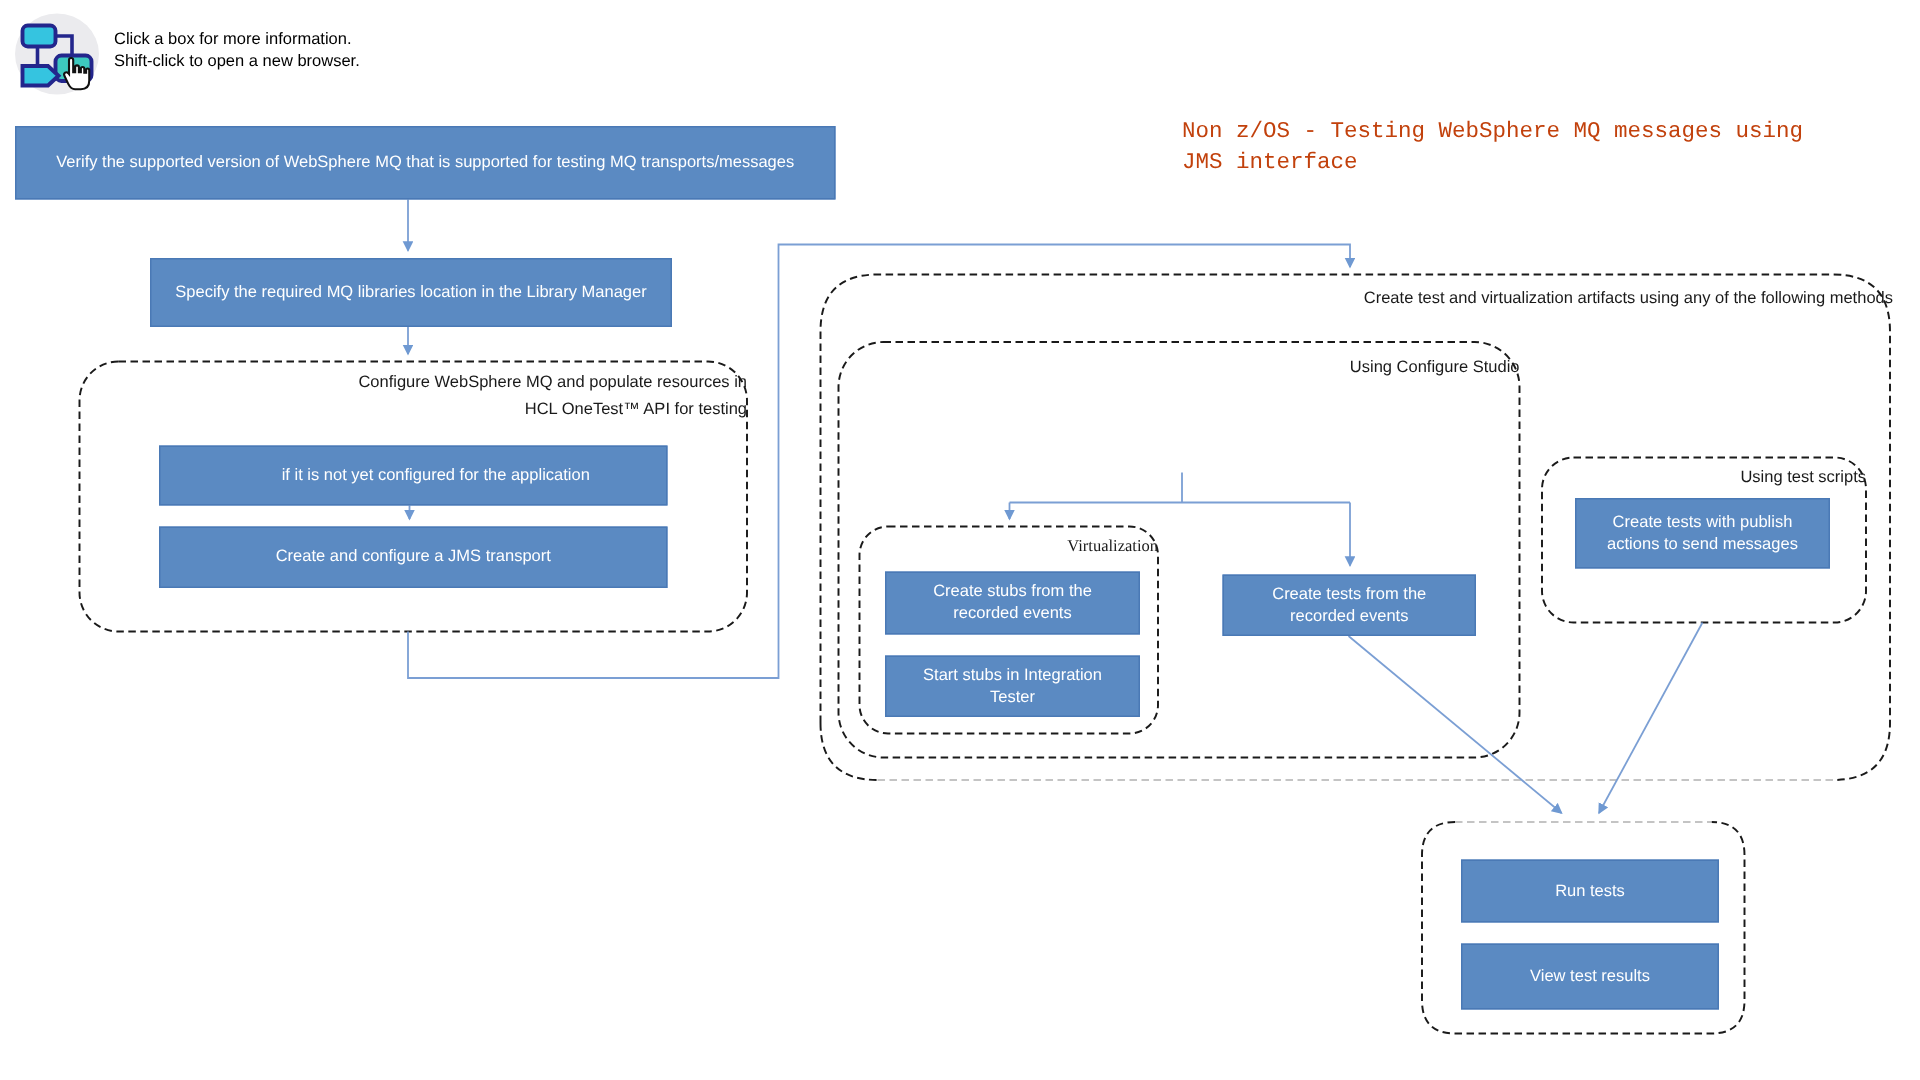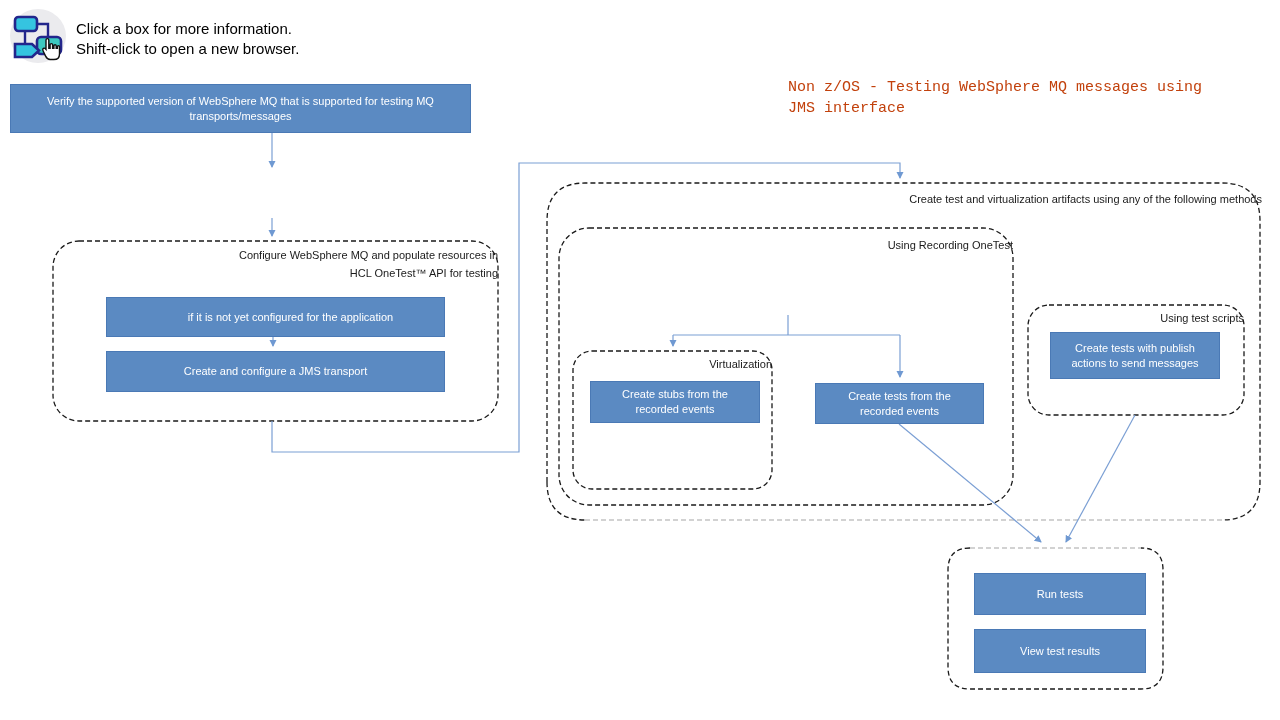--- a/index.html
+++ b/index.html
@@ -29,21 +29,21 @@
     position: absolute;
     color: #1a1a1a;
     font-size: 11px;
     text-align: right;
   }
 
   .instructions {
     position: absolute;
     left: 76px;
     top: 19px;
-    font-size: 15px;
+    font-size: 11px;
     line-height: 1.32;
     color: #000000;
   }
 
   .diagram-title {
     position: absolute;
     left: 788px;
     top: 78px;
     width: 432px;
     font-size: 15px;
@@ -99,28 +99,30 @@
     <path d="M273 337 L273 346" stroke="#7b9fd4" stroke-width="1.2" fill="none" marker-end="url(#arrow)"></path>
     <path d="M272 421 L272 452 L519 452 L519 163 L900 163 L900 178" stroke="#7b9fd4" stroke-width="1.2" fill="none" marker-end="url(#arrow)"></path>
     <path d="M788 315 L788 335 M673 335 L900 335" stroke="#7b9fd4" stroke-width="1.2" fill="none"></path>
     <path d="M673 335 L673 346" stroke="#7b9fd4" stroke-width="1.2" fill="none" marker-end="url(#arrow)"></path>
     <path d="M900 335 L900 377" stroke="#7b9fd4" stroke-width="1.2" fill="none" marker-end="url(#arrow)"></path>
     <path d="M899 424 L1041 542" stroke="#7b9fd4" stroke-width="1.2" fill="none" marker-end="url(#arrow)"></path>
     <path d="M1135 415 L1066 542" stroke="#7b9fd4" stroke-width="1.2" fill="none" marker-end="url(#arrow)"></path>
   </svg>
 
   <div class="group-label" style="left:556px; top:193px; width:706px;">Create test and virtualization artifacts using any of the following methods</div>
-  <div class="group-label" style="left:559px; top:239px; width:454px;">Using Recording OneTest</div>
-  <div class="group-label" style="left:573px; top:358px; width:199px;">Virtualization</div>
+  <div class="group-label" style="left:559px; top:239px; width:454px;">Using Configure Studio</div>
+  <div class="group-label" style="left:573px; top:358px; width:199px;font-family:Liberation Serif, serif;">Virtualization</div>
   <div class="group-label" style="left:1028px; top:312px; width:216px;">Using test scripts</div>
   <div class="group-label" style="left:53px; top:249px; width:445px;">Configure WebSphere MQ and populate resources in</div>
   <div class="group-label" style="left:53px; top:267px; width:445px;">HCL OneTest™ API for testing</div>
 
-  <div class="node" style="left:10px; top:84px; width:461px; height:49px;">Verify the supported version of WebSphere MQ that is supported for testing MQ transports/messages</div>
+  <div class="node" style="left:10px; top:84px; width:547px; height:49px;">Verify the supported version of WebSphere MQ that is supported for testing MQ transports/messages</div>
+  <div class="node" style="left:100px; top:172px; width:348px; height:46px;">Specify the required MQ libraries location in the Library Manager</div>
   <div class="node" style="left:106px; top:297px; width:339px; height:40px;padding-left:40px;">if it is not yet configured for the application</div>
   <div class="node" style="left:106px; top:351px; width:339px; height:41px;">Create and configure a JMS transport</div>
   <div class="node" style="left:590px; top:381px; width:170px; height:42px;">Create stubs from the recorded events</div>
+  <div class="node" style="left:590px; top:437px; width:170px; height:41px;">Start stubs in Integration Tester</div>
   <div class="node" style="left:815px; top:383px; width:169px; height:41px;">Create tests from the recorded events</div>
   <div class="node" style="left:1050px; top:332px; width:170px; height:47px;">Create tests with publish actions to send messages</div>
   <div class="node" style="left:974px; top:573px; width:172px; height:42px;">Run tests</div>
   <div class="node" style="left:974px; top:629px; width:172px; height:44px;">View test results</div>
 
 </div>
 
 </body></html>

